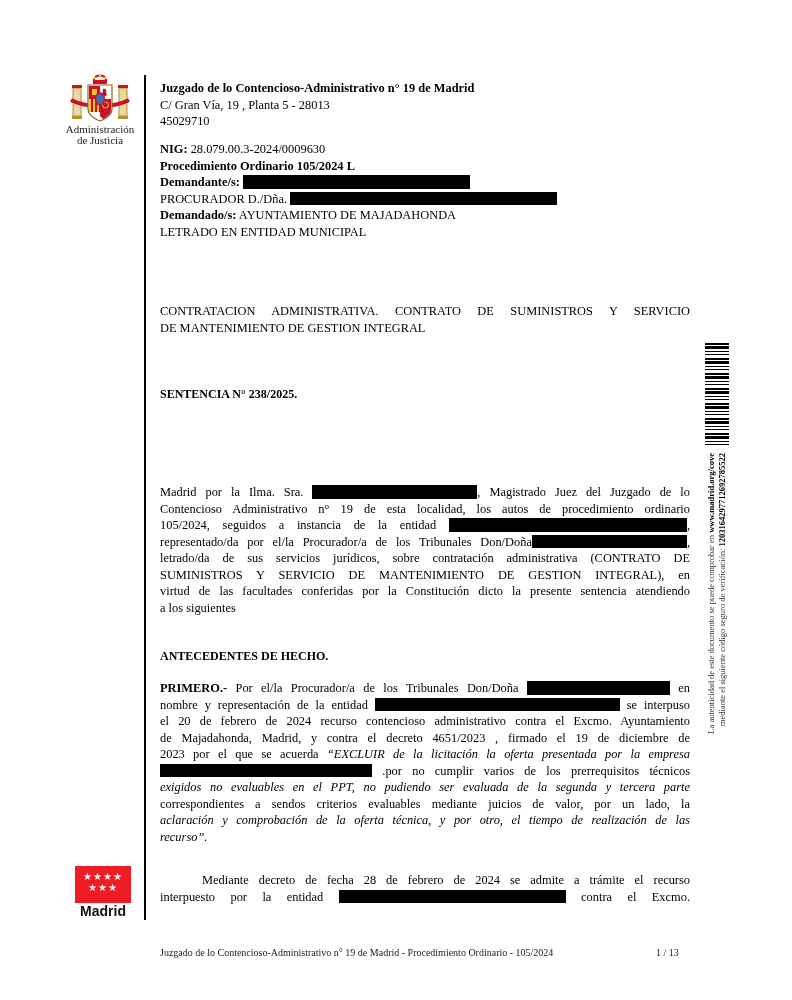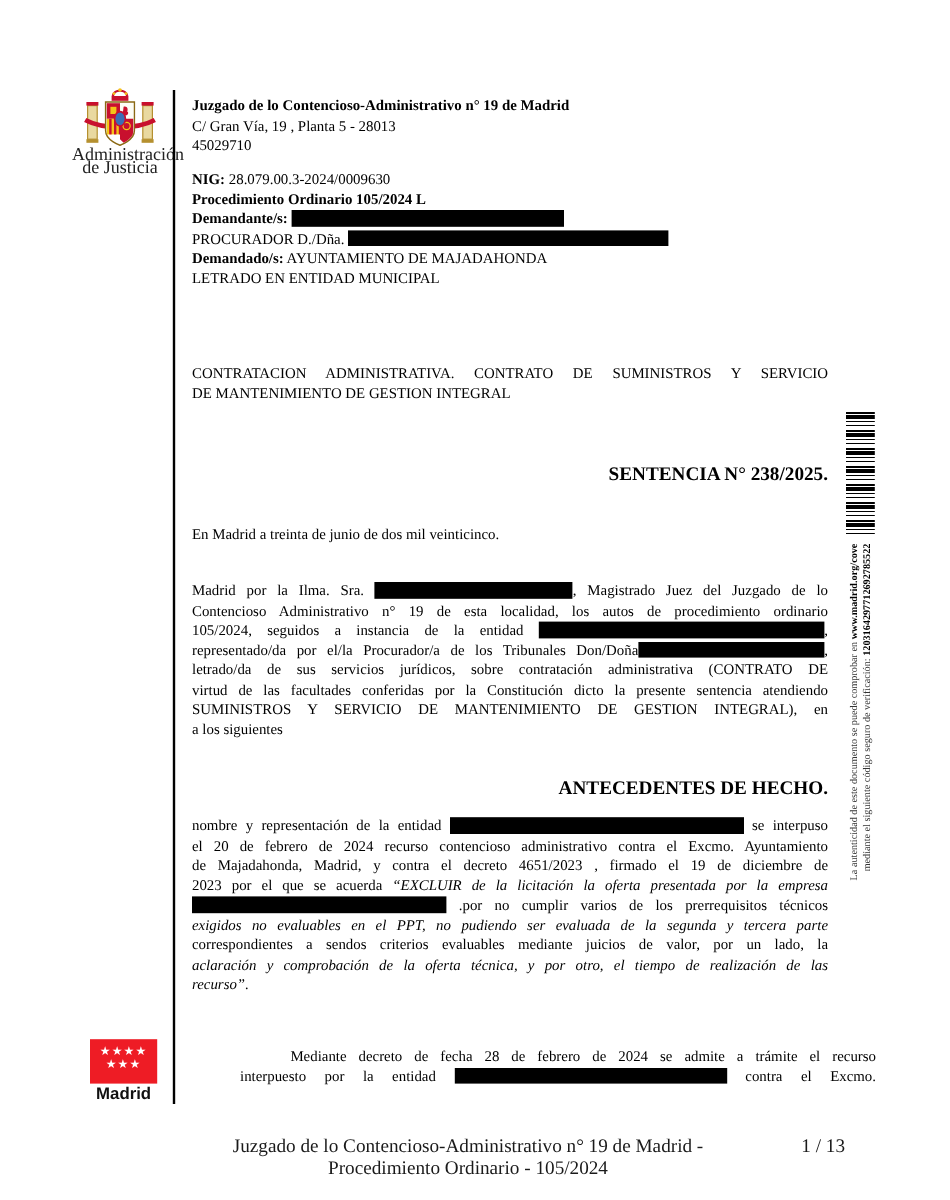--- a/index.html
+++ b/index.html
@@ -5,23 +5,23 @@
   html,body{margin:0;padding:0;background:#fff;}
   .page{position:relative;width:792px;height:1000px;background:#fff;overflow:hidden;
         font-family:"Liberation Serif","DejaVu Serif",serif;color:#000;}
   .abs{position:absolute;}
   .doc-block{width:530px;font-size:12.4px;line-height:16.5px;}
   .doc-line{white-space:normal;}
   .doc-line.just{text-align:justify;text-align-last:justify;}
   .redact{display:inline-block;height:13.5px;background:#000;vertical-align:-2.5px;}
   .bold{font-weight:bold;}
   .vrule{position:absolute;left:144px;top:75px;width:2px;height:845px;background:#000;}
-  .title-line{width:530px;font-size:16px;font-weight:bold;text-align:right;}
-  .footer{font-size:16px;color:#1a1a1a;text-align:center;}
-  .emblem-caption{width:80px;text-align:center;font-size:15px;line-height:11px;color:#222;}
+  .title-line{width:530px;font-size:12px;font-weight:bold;text-align:left;}
+  .footer{font-size:10px;color:#1a1a1a;}
+  .emblem-caption{width:80px;text-align:center;font-size:11px;line-height:11px;color:#222;}
   .madrid-flag{width:56px;height:37px;background:#ee1c25;text-align:center;}
   .madrid-flag .stars-row{color:#fff;font-size:10px;line-height:11px;letter-spacing:1px;font-family:"DejaVu Sans",sans-serif;}
   .madrid-flag .stars-row.r1{padding-top:5px;}
   .madrid-label{width:56px;text-align:center;font-family:"Liberation Sans","DejaVu Sans",sans-serif;
                 font-weight:bold;font-size:14px;color:#111;}
   .barcode{position:absolute;left:705px;top:343px;width:24px;height:104px;
      background:repeating-linear-gradient(180deg,#000 0 2px,#fff 2px 3px,#000 3px 6px,#fff 6px 8px,#000 8px 9px,#fff 9px 11px,#000 11px 12px,#fff 12px 15px);}
   .vtext{position:absolute;left:706px;top:748px;width:295px;transform:rotate(-90deg);
          transform-origin:0 0;font-size:8.5px;line-height:11px;text-align:right;color:#333;}
   .vtext b{color:#000;}
@@ -85,48 +85,48 @@
       <div class="doc-line"><span>LETRADO EN ENTIDAD MUNICIPAL</span></div>
     </div>
 
   <div class="abs doc-block" style="left:160px;top:303px;">
       <div class="doc-line just"><span>CONTRATACION ADMINISTRATIVA. CONTRATO DE SUMINISTROS Y SERVICIO</span></div>
       <div class="doc-line"><span>DE MANTENIMIENTO DE GESTION INTEGRAL</span></div>
     </div>
 
   <div class="abs title-line" style="left:160px;top:387px;">SENTENCIA N°  238/2025.</div>
 
-  <div class="abs doc-block" style="left:160px;top:437px;">En Madrid a treinta de junio de dos mil veinticinco.</div>
 
   <div class="abs doc-block" style="left:160px;top:484px;">
       <div class="doc-line just"><span>Madrid por la Ilma. Sra. </span><span class="redact" style="width: 165px;"></span><span>, Magistrado Juez del Juzgado de lo</span></div>
       <div class="doc-line just"><span>Contencioso Administrativo n° 19 de esta localidad, los autos de procedimiento ordinario</span></div>
       <div class="doc-line just"><span>105/2024, seguidos a instancia de la entidad </span><span class="redact" style="width: 238px;"></span><span>,</span></div>
       <div class="doc-line just"><span>representado/da por el/la Procurador/a de los Tribunales Don/Doña</span><span class="redact" style="width: 155px;"></span><span>,</span></div>
       <div class="doc-line just"><span>letrado/da de sus servicios jurídicos, sobre contratación administrativa (CONTRATO DE</span></div>
+      <div class="doc-line just"><span>SUMINISTROS Y SERVICIO DE MANTENIMIENTO DE GESTION INTEGRAL), en</span></div>
       <div class="doc-line just"><span>virtud de las facultades conferidas por la Constitución dicto la presente sentencia atendiendo</span></div>
-      <div class="doc-line just"><span>SUMINISTROS Y SERVICIO DE MANTENIMIENTO DE GESTION INTEGRAL), en</span></div>
       <div class="doc-line"><span>a los siguientes</span></div>
     </div>
 
   <div class="abs title-line" style="left:160px;top:649px;">ANTECEDENTES DE HECHO.</div>
 
   <div class="abs doc-block" style="left:160px;top:680px;">
+      <div class="doc-line just"><span class="bold">PRIMERO.-</span><span> Por el/la Procurador/a de los Tribunales Don/Doña </span><span class="redact" style="width: 143px;"></span><span> en</span></div>
       <div class="doc-line just"><span>nombre y representación de la entidad </span><span class="redact" style="width: 245px;"></span><span> se interpuso</span></div>
       <div class="doc-line just"><span>el 20 de febrero de 2024 recurso contencioso administrativo contra el Excmo. Ayuntamiento</span></div>
       <div class="doc-line just"><span>de Majadahonda, Madrid, y contra el decreto 4651/2023 , firmado el 19 de diciembre de</span></div>
       <div class="doc-line just"><span>2023 por el que se acuerda </span><span style="font-style: italic;">“EXCLUIR  de la licitación la oferta presentada por la empresa</span></div>
       <div class="doc-line just"><span class="redact" style="width: 212px;"></span><span style=""> .por no cumplir varios de los prerrequisitos técnicos</span></div>
       <div class="doc-line just"><span style="font-style: italic;">exigidos no evaluables en el PPT, no pudiendo ser evaluada de la segunda y tercera parte</span></div>
       <div class="doc-line just"><span style="">correspondientes a sendos criterios evaluables mediante juicios de valor, por un lado, la</span></div>
       <div class="doc-line just"><span style="font-style: italic;">aclaración y comprobación de la oferta técnica, y por otro, el tiempo de realización de las</span></div>
       <div class="doc-line"><span style="font-style: italic;">recurso”.</span></div>
     </div>
 
-  <div class="abs doc-block" style="left:160px;top:872px;margin-left:40px;">
+  <div class="abs doc-block" style="left:160px;top:872px;">
       <div class="doc-line just" style="padding-left: 42px;"><span>Mediante decreto de fecha 28 de febrero de 2024 se admite a trámite el recurso</span></div>
       <div class="doc-line just"><span>interpuesto por la entidad </span><span class="redact" style="width: 227px;"></span><span> contra el Excmo.</span></div>
     </div>
 
   <div class="abs" style="left:75px;top:866px;">
     <div class="madrid-flag">
       <div class="stars-row r1">★★★★</div>
       <div class="stars-row">★★★</div>
     </div>
     <div class="madrid-label">Madrid</div>

